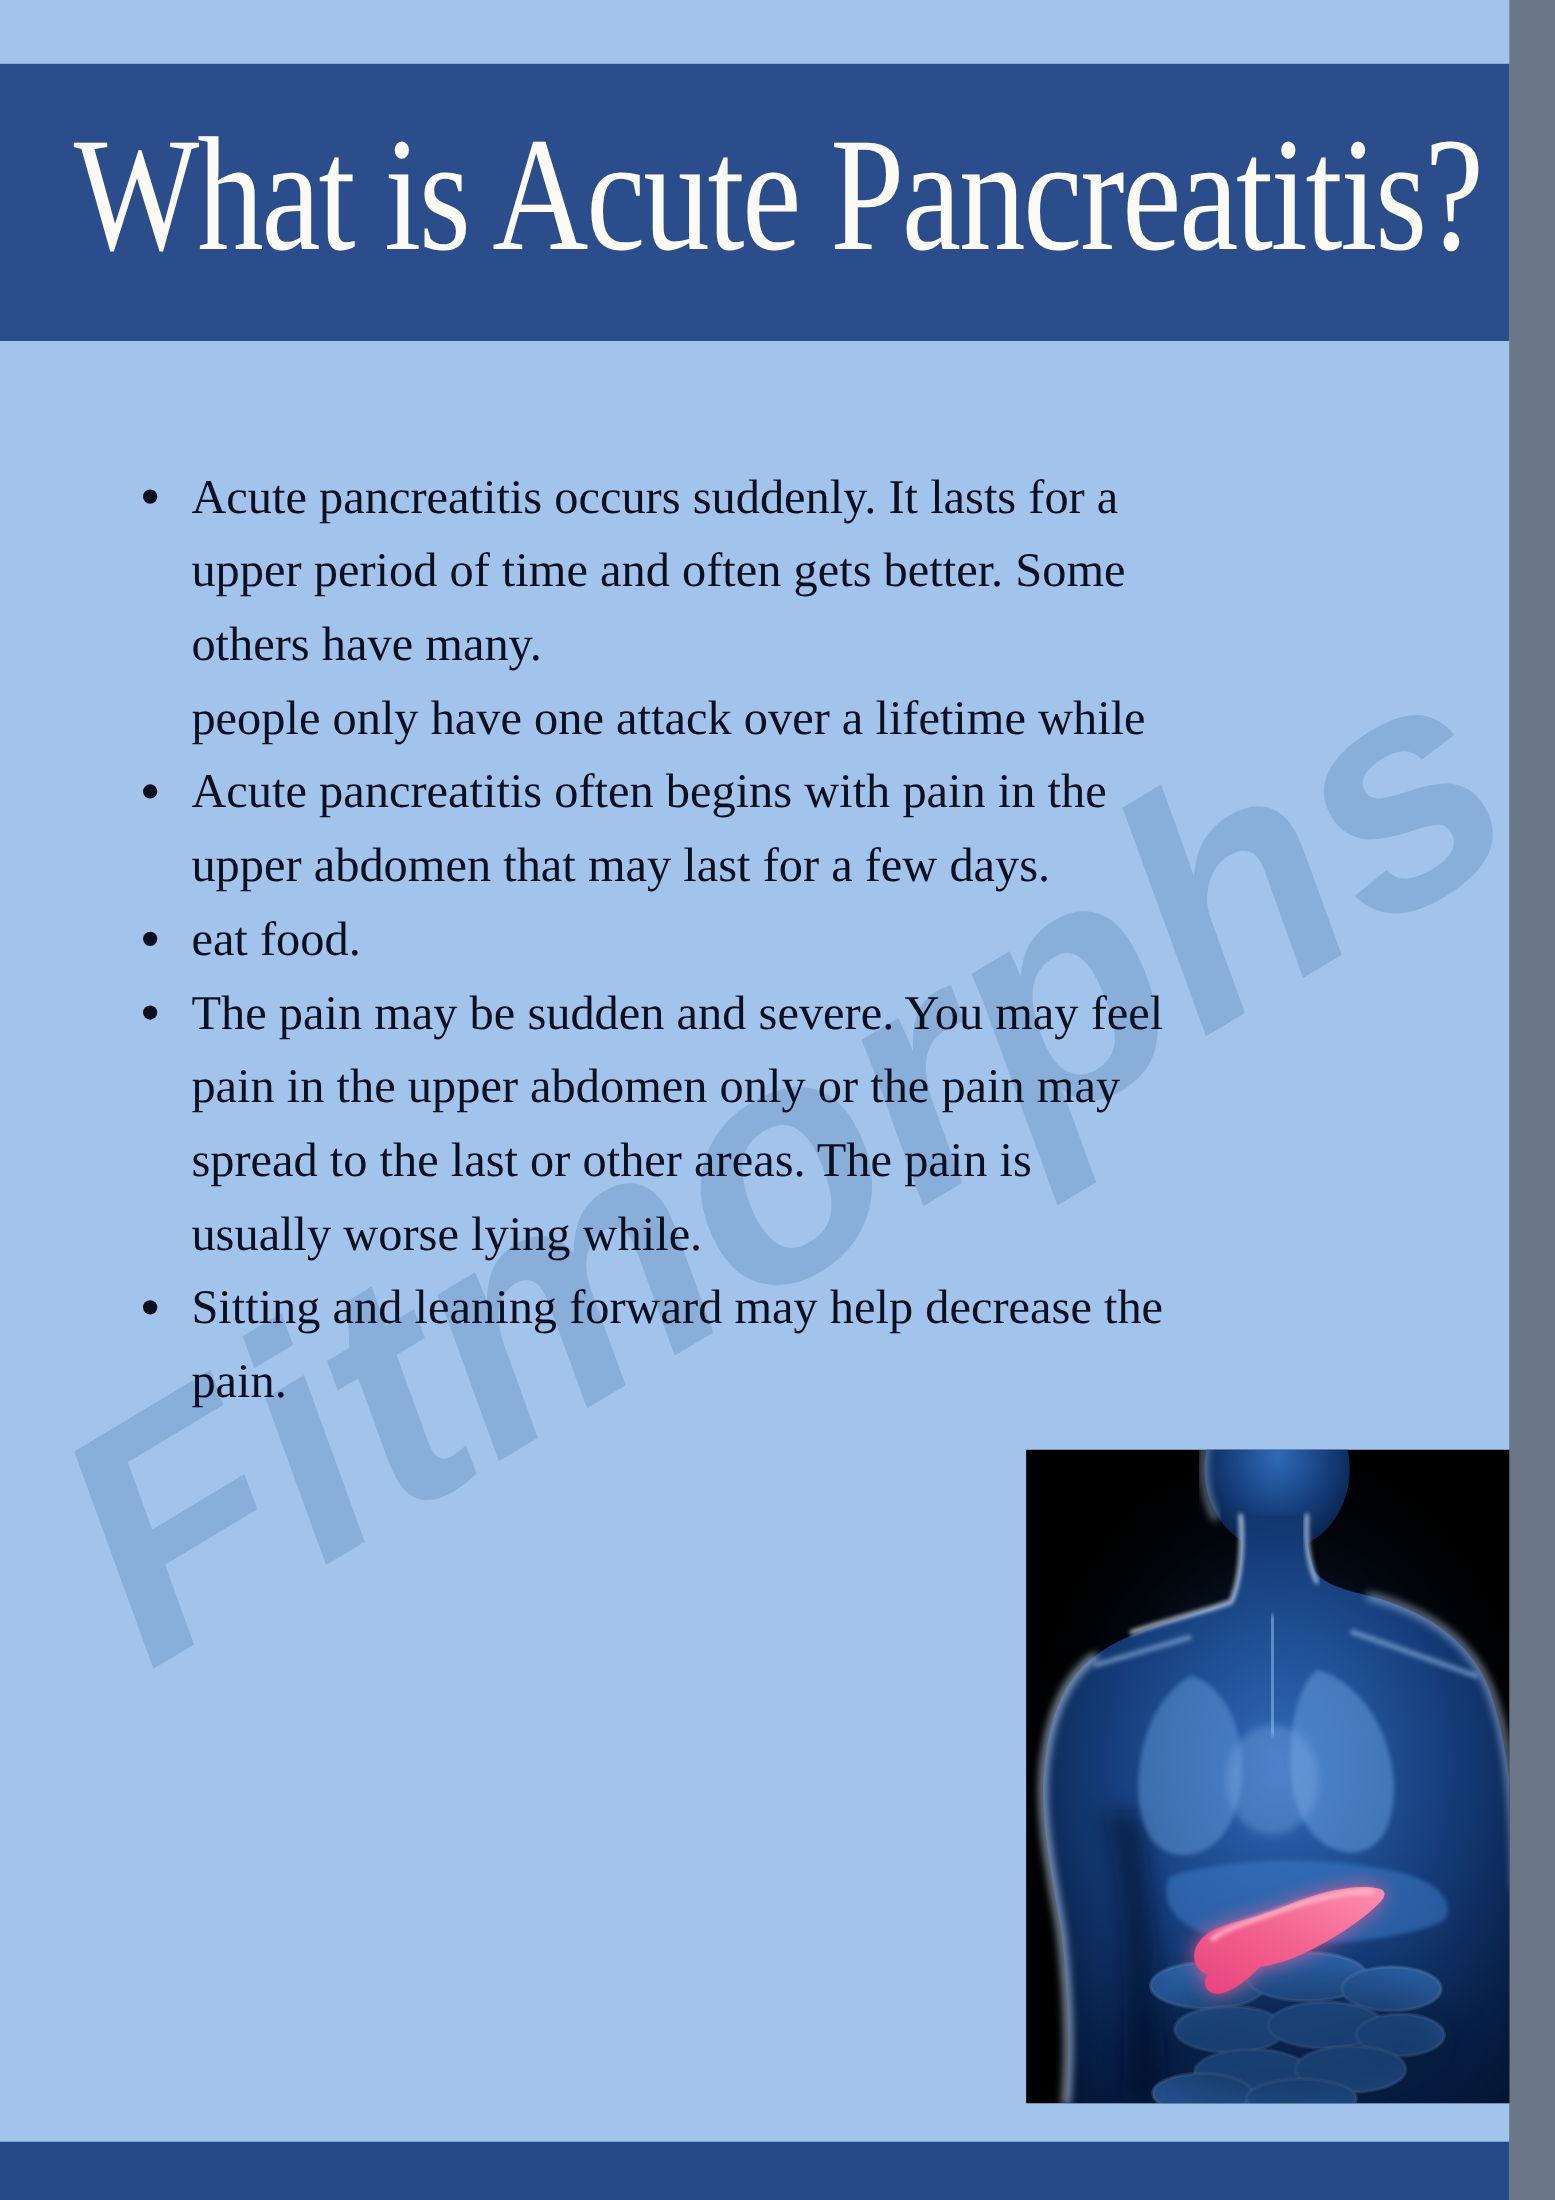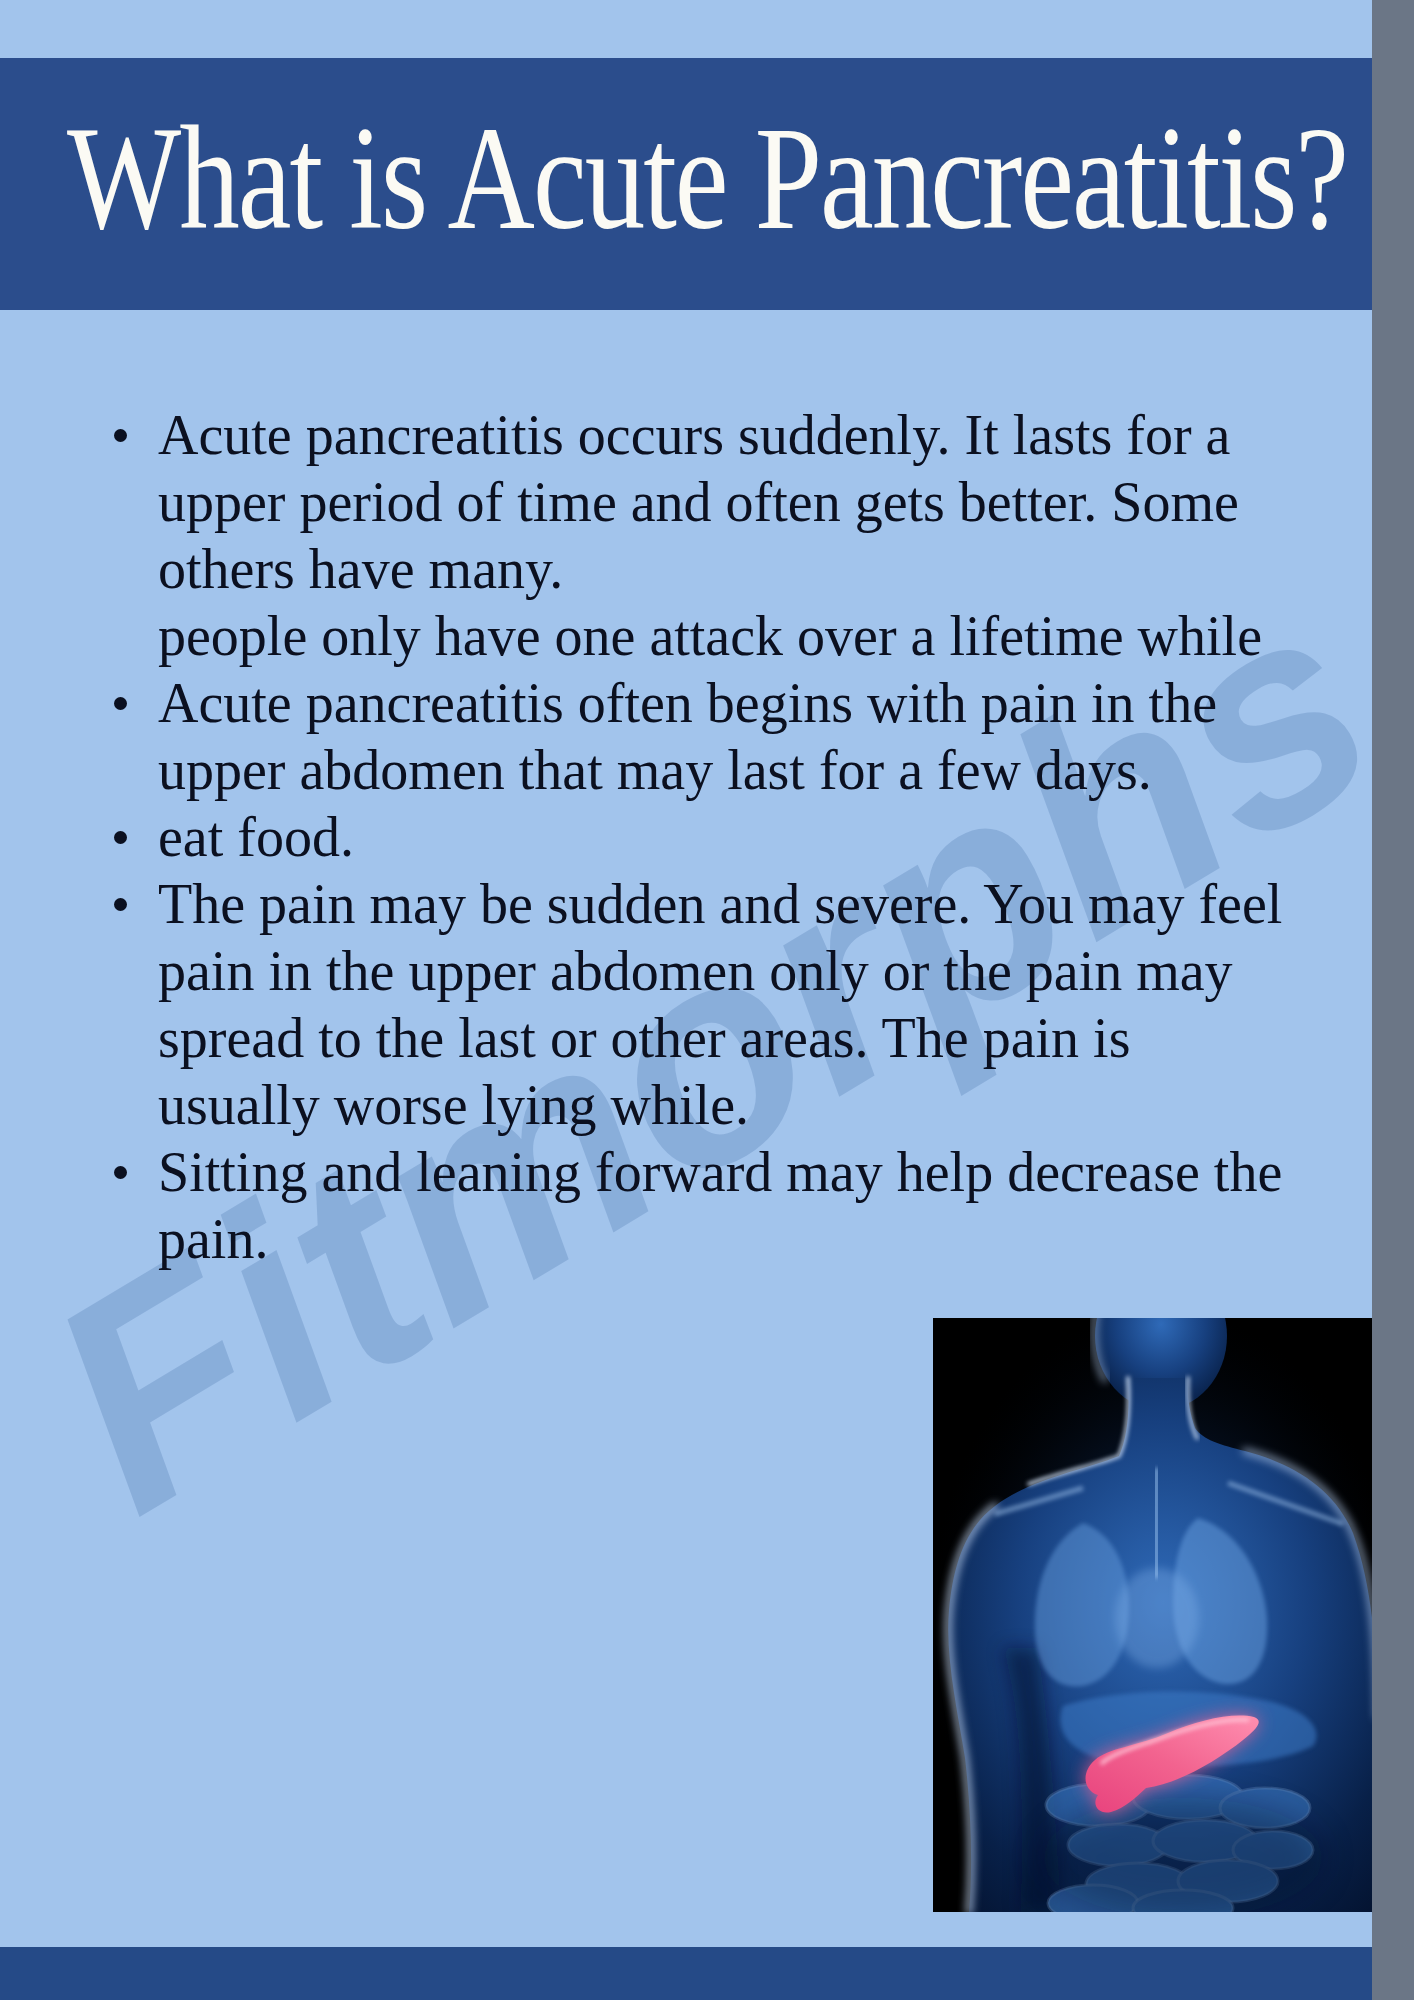--- a/index.html
+++ b/index.html
@@ -40,23 +40,23 @@
     font-size:300px;
     color:#6d94c6;
     opacity:0.45;
     transform:rotate(-31deg);
     transform-origin:center;
     white-space:nowrap;
     pointer-events:none;
   }
   .bullet-list{
     position:absolute;left:158px;top:402px;width:1000px;
-    margin:0;padding:0;list-style:none;
+    margin:16px;padding:0;list-style:none;
     color:#0b1020;
-    font-size:56px;
+    font-size:44px;
   }
   .bullet-item{position:relative;margin:0;padding:0;}
   .bullet-item::before{
     content:"";
     position:absolute;left:-44px;top:27px;
     width:13px;height:13px;border-radius:50%;
     background:#0b1020;
   }
   .bullet-line{
     display:block;

